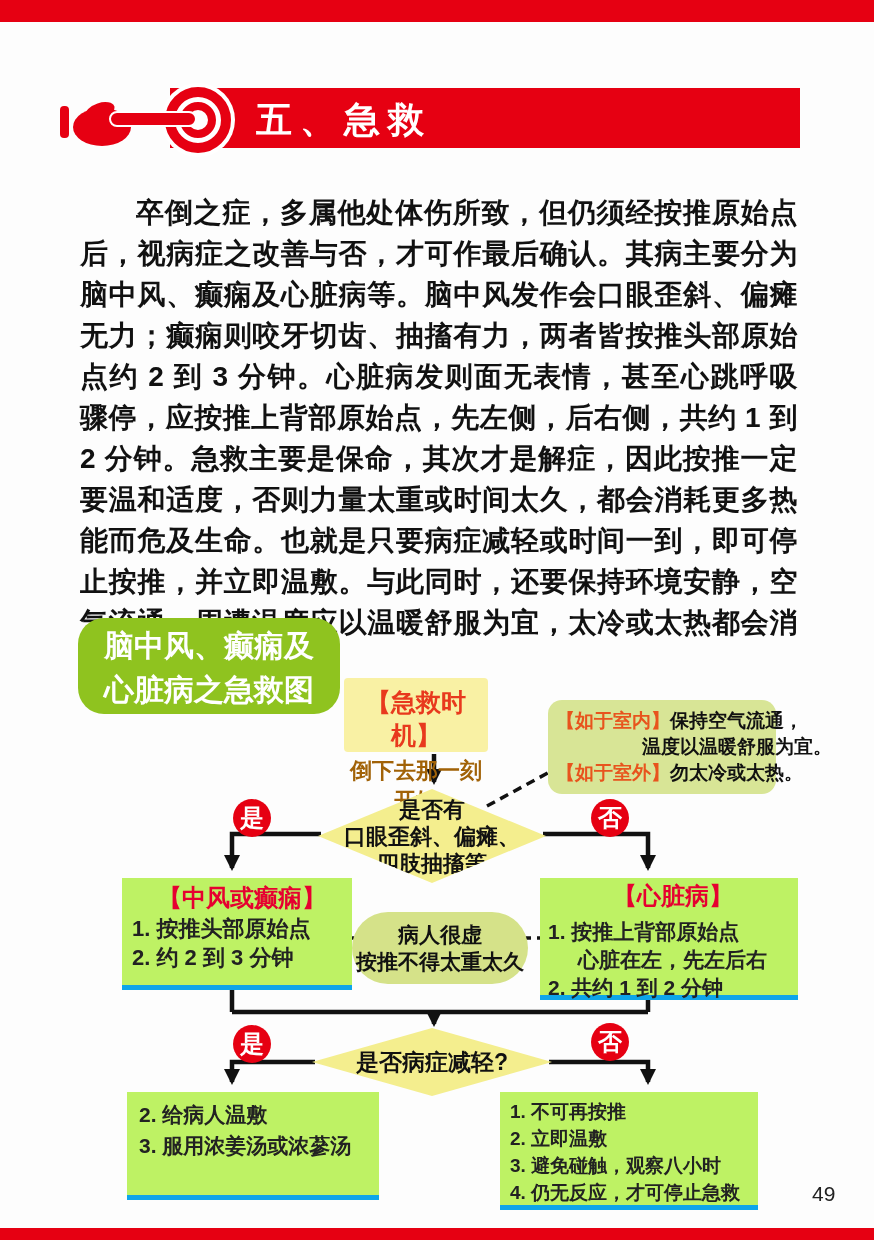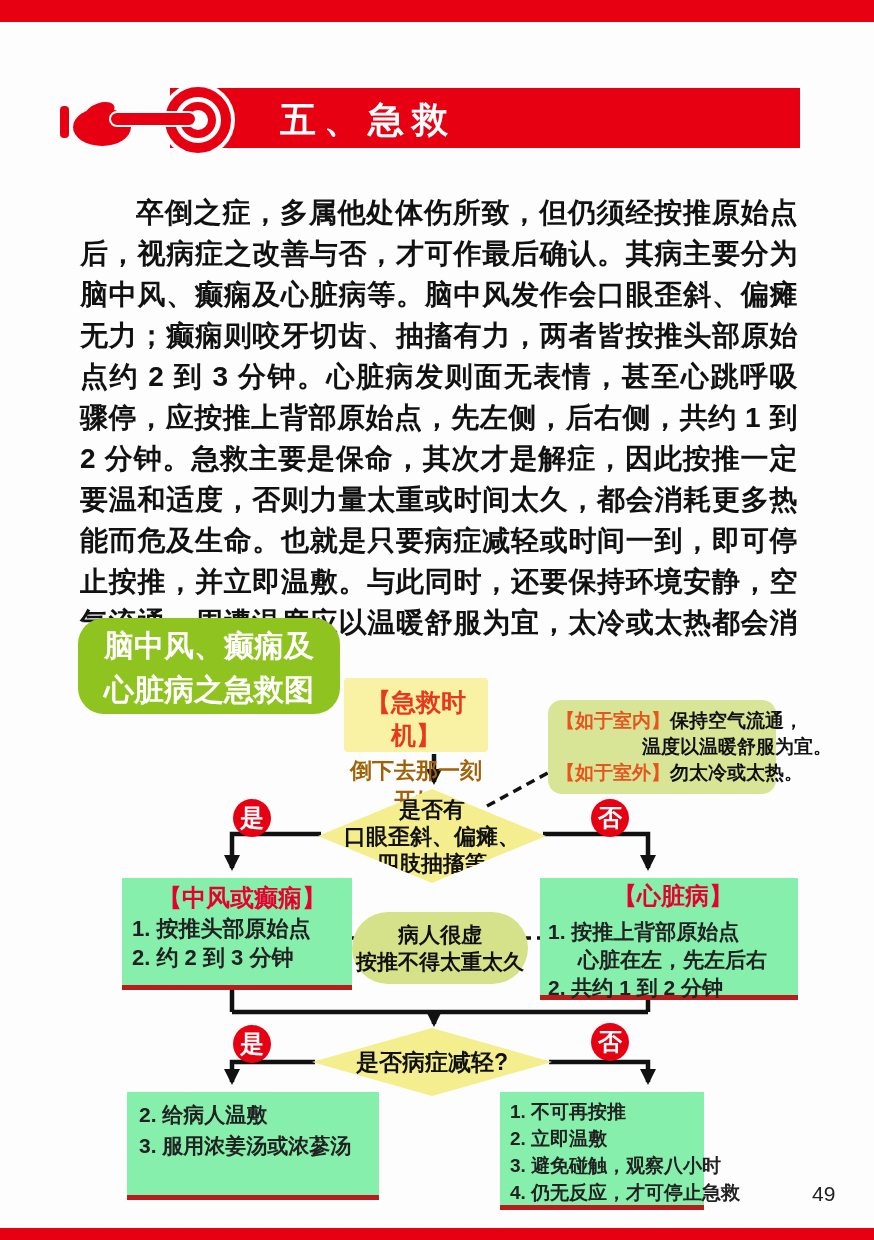--- a/index.html
+++ b/index.html
@@ -5,30 +5,30 @@
   html,body{margin:0;padding:0;background:#ddd;}
   .page{position:relative;width:874px;height:1240px;background:#fdfdfd;margin:0 auto;
         font-family:"Liberation Sans","DejaVu Sans",sans-serif;overflow:hidden;}
   .bar{position:absolute;left:0;width:874px;background:#e60012;}
   .bar.top{top:0;height:22px;}
   .bar.bottom{top:1228px;height:12px;}
 
   
   .banner{position:absolute;left:170px;top:88px;width:630px;height:60px;background:#e60012;}
   .banner-title{position:absolute;left:256px;top:96px;color:#fff;font-size:36px;font-weight:bold;
-        letter-spacing:8px;white-space:nowrap;margin-left:24px;}
+        letter-spacing:8px;white-space:nowrap;}
   .hand-icon{position:absolute;left:58px;top:82px;}
 
   
   .intro{position:absolute;left:80px;top:192px;width:718px;font-size:28px;line-height:41px;
         color:#111;text-align:justify;text-indent:2em;font-weight:600;letter-spacing:.5px;}
 
   
   .fc{position:absolute;box-sizing:border-box;}
-  .pinkbox{background:#86efac;border-bottom:5px solid #b91c1c;color:#222;font-weight:600;}
+  .pinkbox{background:#bef264;border-bottom:5px solid #0ea5e9;color:#222;font-weight:600;}
   .pinkbox .bt{color:#e60030;font-weight:bold;text-align:center;}
   .pinkbox .li{white-space:nowrap;}
   .greenTitle{left:78px;top:618px;width:262px;height:96px;background:#8fc31f;border-radius:26px;
         color:#fff;font-size:30px;font-weight:bold;text-align:center;line-height:44px;padding-top:6px;}
   .startBox{left:344px;top:678px;width:144px;height:74px;background:#f9f1a4;border-radius:4px;
         text-align:center;padding-top:8px;}
   .startBox .bt{color:#e8391d;font-size:25px;font-weight:bold;}
   .startBox .li{color:#a16207;font-size:22px;font-weight:600;margin-top:4px;}
   .envBox{left:548px;top:700px;width:228px;height:94px;background:#d8e596;border-radius:14px;
         padding:8px 6px 0 8px;font-size:19px;font-weight:600;color:#111;line-height:26px;white-space:nowrap;}
@@ -43,21 +43,21 @@
         font-weight:bold;text-align:center;line-height:38px;}
   .strokeBox{left:122px;top:878px;width:230px;height:112px;font-size:22px;line-height:29px;padding:5px 0 0 10px;}
   .strokeBox .bt{font-size:24px;margin-bottom:2px;}
   .ellipse{left:352px;top:912px;width:176px;height:72px;background:#d5e289;border-radius:38px;
         display:flex;flex-direction:column;align-items:center;justify-content:center;
         font-size:21px;font-weight:600;color:#111;line-height:27px;}
   .heartBox{left:540px;top:878px;width:258px;height:122px;font-size:21px;line-height:28px;padding:4px 0 0 8px;}
   .heartBox .bt{font-size:24px;margin-bottom:8px;}
   .heartBox .indent{padding-left:30px;}
   .relievedBox{left:127px;top:1092px;width:252px;height:108px;font-size:21px;line-height:31px;padding:7px 0 0 12px;}
-  .notRelievedBox{left:500px;top:1092px;width:204px;height:118px;font-size:19px;line-height:27px;padding:6px 12px 0 10px;}
+  .notRelievedBox{left:500px;top:1092px;width:258px;height:118px;font-size:19px;line-height:27px;padding:6px 12px 0 10px;}
   .pageNum{position:absolute;left:812px;top:1182px;font-size:21px;color:#222;}
   svg.connectors{position:absolute;left:0;top:0;pointer-events:none;}
 </style>
 </head>
 <body>
 
 <div class="page">
 
   <div class="bar top"></div>
 

